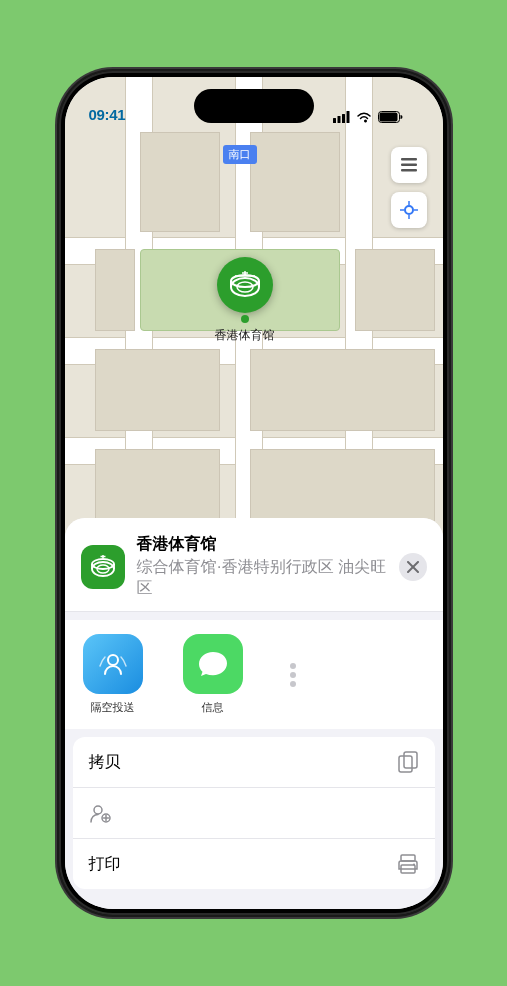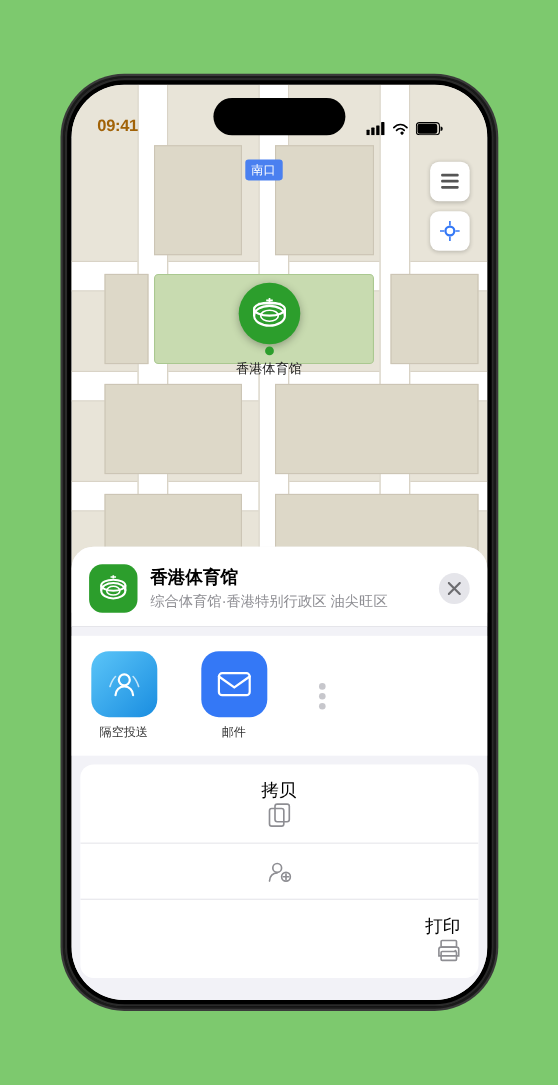--- a/index.html
+++ b/index.html
@@ -43,21 +43,21 @@
     
     .status-bar {
       position: absolute;
       top: 0; left: 0; right: 16px;
       height: 54px;
       display: flex;
       align-items: flex-end;
       justify-content: space-between;
       padding: 0 24px 8px;
       z-index: 99;
-      color: #a16207;
+      color: #0369a1;
     }
     .status-time {
       font-size: 15px;
       font-weight: 600;
       letter-spacing: -0.3px;
     }
     .status-icons {
       display: flex;
       align-items: center;
       gap: 6px;
@@ -194,21 +194,21 @@
     }
     .location-info {
       flex: 1;
     }
     .location-name {
       font-size: 16px;
       font-weight: 600;
       color: #000;
     }
     .location-detail {
-      font-size: 13px;
+      font-size: 16px;
       color: #8e8e93;
       margin-top: 2px;
     }
     .close-btn {
       width: 28px;
       height: 28px;
       background: #e5e5ea;
       border-radius: 50%;
       display: flex;
       align-items: center;
@@ -280,21 +280,20 @@
       margin-right: 8px;
       overflow: hidden;
     }
     .action-item {
       display: flex;
       align-items: center;
       justify-content: space-between;
       padding: 14px 16px;
       border-bottom: 0.5px solid #e5e5ea;
       cursor: pointer;
-      flex-direction: column;
     }
     .action-item:last-child {
       border-bottom: none;
       align-items: flex-end;
     }
     .action-text {
       font-size: 16px;
       color: #000;
     }
     
@@ -438,30 +437,29 @@
             <svg width="32" height="32" viewBox="0 0 32 32" fill="none">
               <circle cx="16" cy="12" r="5" stroke="#fff" stroke-width="2" fill="none"></circle>
               <path d="M8 26c0-4.4 3.6-8 8-8s8 3.6 8 8" stroke="#fff" stroke-width="2" fill="none" stroke-linecap="round"></path>
               <path d="M3 18c0 0 2-6 5-9" stroke="rgba(255,255,255,0.7)" stroke-width="1.5" fill="none" stroke-linecap="round"></path>
               <path d="M29 18c0 0-2-6-5-9" stroke="rgba(255,255,255,0.7)" stroke-width="1.5" fill="none" stroke-linecap="round"></path>
             </svg>
           </div>
           <span class="share-label">隔空投送</span>
         </div>
 
-
         <div class="share-item">
-          <div class="share-icon-wrap mail">
-            <svg width="32" height="24" viewBox="0 0 32 24" fill="none">
-              <rect x="2" y="2" width="28" height="20" rx="3" stroke="#fff" stroke-width="2" fill="none"></rect>
-              <path d="M2 5l14 10L30 5" stroke="#fff" stroke-width="2" fill="none" stroke-linecap="round"></path>
+          <div class="share-icon-wrap messages">
+            <svg width="34" height="32" viewBox="0 0 34 32" fill="none">
+              <path d="M17 4C9.3 4 3 9.4 3 16c0 3 1.3 5.8 3.5 7.8L5 28l5-2c2.1.8 4.5 1.2 7 1.2 7.7 0 14-5.4 14-12S24.7 4 17 4z" fill="#fff"></path>
             </svg>
           </div>
-          <span class="share-label">邮件</span>
-        </div>
+          <span class="share-label">信息</span>
+        </div>
+
 
 
         <div class="more-dots">
           <div class="more-dot"></div>
           <div class="more-dot"></div>
           <div class="more-dot"></div>
         </div>
       </div>
 
       <div class="action-list">

